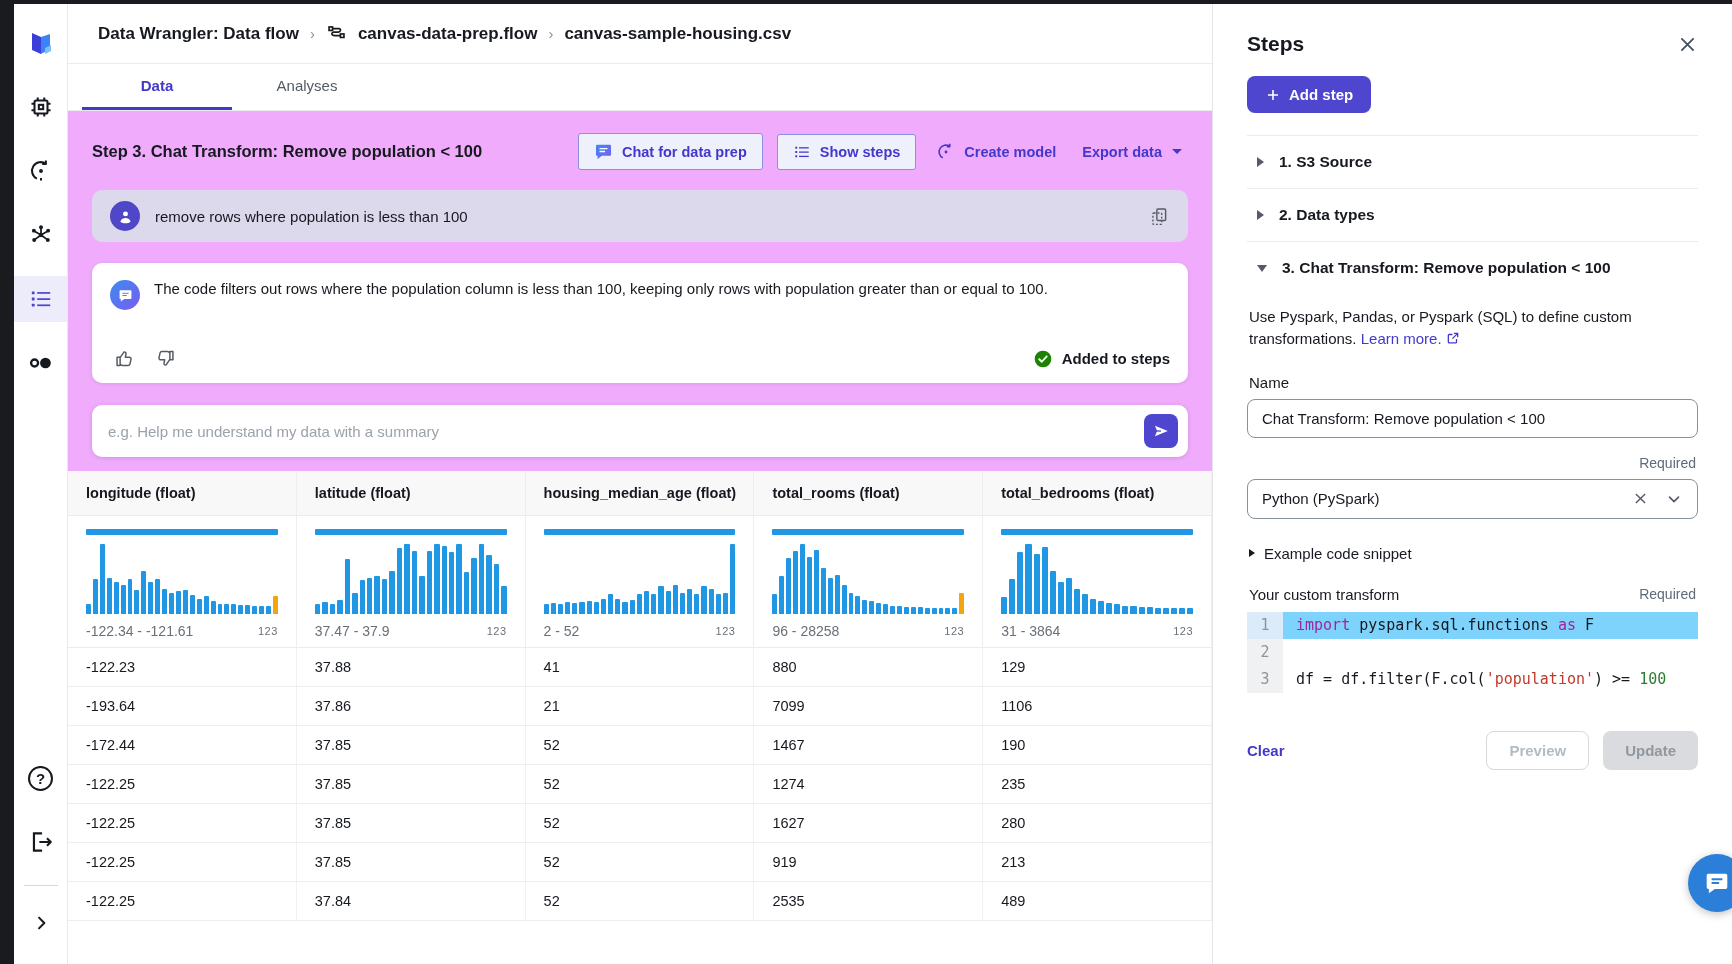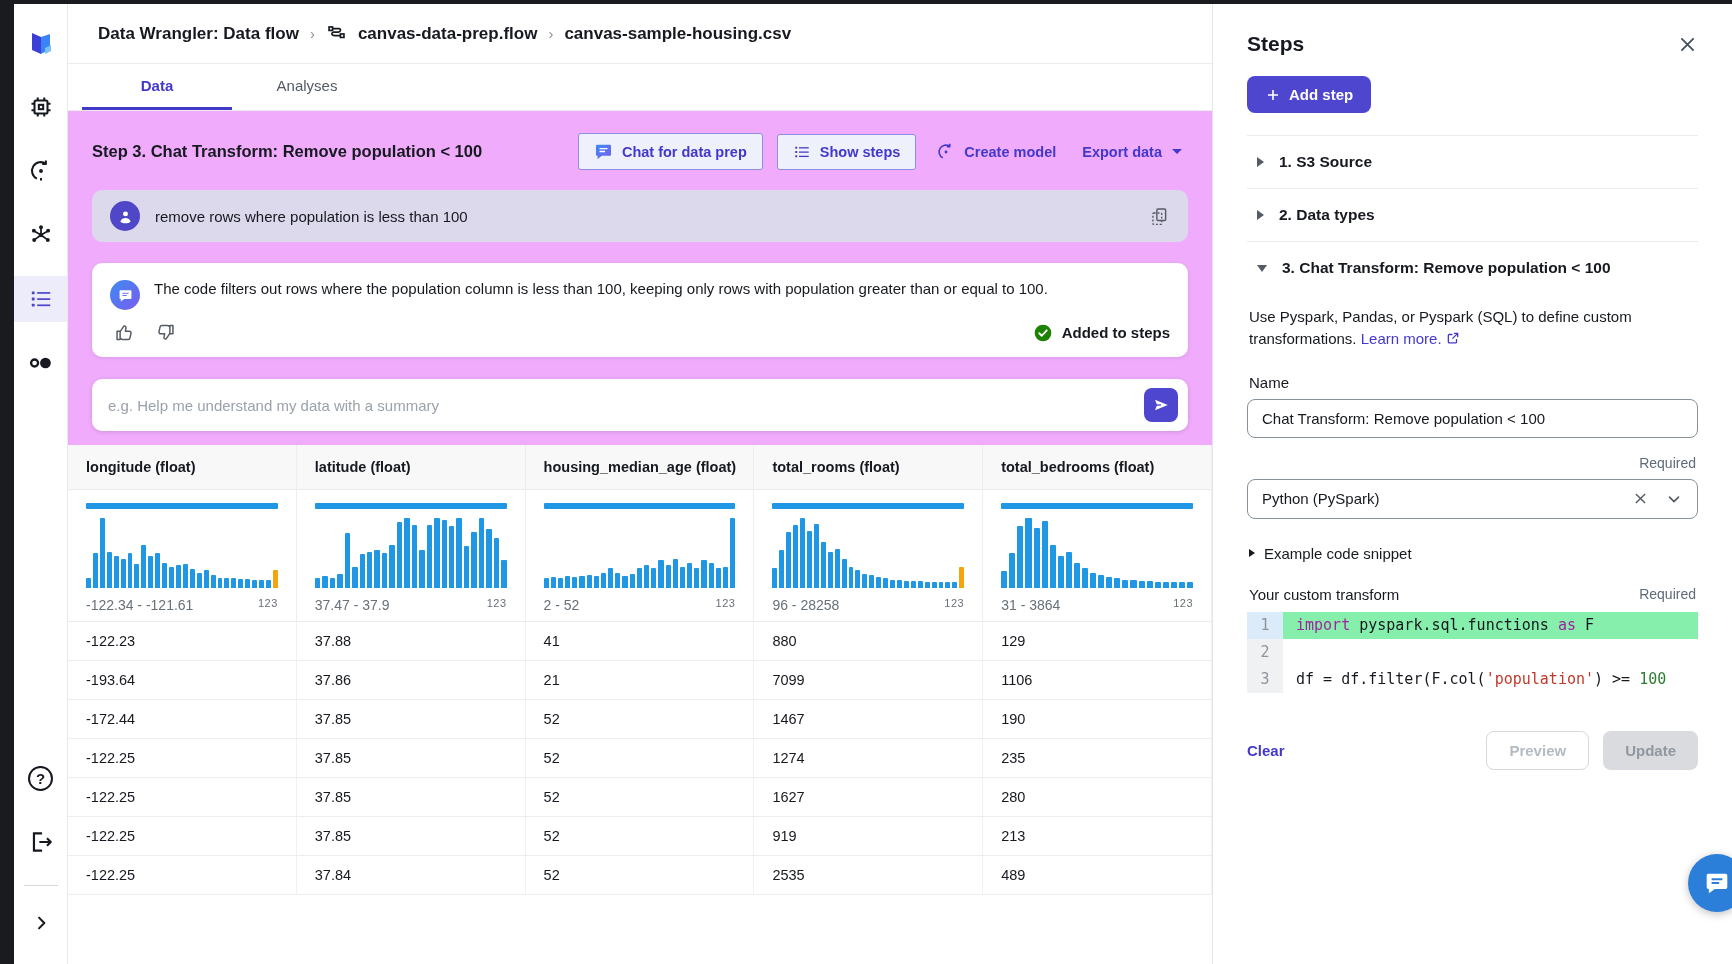--- a/index.html
+++ b/index.html
@@ -37,38 +37,38 @@
   .btn-link{display:flex;align-items:center;gap:8px;background:none;border:none;color:var(--accent-dark);font-weight:700;font-size:14.5px;cursor:pointer;padding:8px 6px;font-family:inherit}
   .caret-dn{width:0;height:0;border-left:5px solid transparent;border-right:5px solid transparent;border-top:5px solid var(--accent-dark);margin-left:2px}
 
   .msg-user{background:#dcd9ec;border-radius:10px;padding:11px 18px;display:flex;align-items:center;gap:15px;margin-bottom:21px}
   .avatar{width:30px;height:30px;border-radius:50%;background:#4f46c8;display:flex;align-items:center;justify-content:center;flex-shrink:0}
   .msg-text{font-size:15px}
   .copy-btn{margin-left:auto;cursor:pointer;display:flex}
   .msg-assist{background:#fff;border-radius:10px;padding:17px 18px 14px;box-shadow:0 1px 4px rgba(0,0,0,.09);margin-bottom:22px}
   .assist-top{display:flex;gap:14px;align-items:flex-start}
   .bot-badge{width:30px;height:30px;border-radius:50%;background:linear-gradient(135deg,#3d8cf2,#7a5bee);display:flex;align-items:center;justify-content:center;flex-shrink:0}
-  .assist-foot{display:flex;align-items:center;margin-top:12px;padding-left:4px}
+  .assist-foot{display:flex;align-items:center;margin-top:38px;padding-left:4px}
   .thumb{cursor:pointer;display:flex;margin-right:20px}
   .added{margin-left:auto;display:flex;align-items:center;gap:9px;font-weight:700;font-size:15px}
   .chat-inbox{background:#fff;border-radius:10px;box-shadow:0 1px 5px rgba(0,0,0,.13);padding:9px 10px 9px 16px;display:flex;align-items:center;gap:10px}
   .chat-field{flex:1;border:none;outline:none;font-size:15px;font-family:inherit;color:#16191f;background:transparent}
   .chat-field::placeholder{color:#9aa2ab}
   .send-btn{width:34px;height:34px;border:none;border-radius:8px;background:var(--accent);display:flex;align-items:center;justify-content:center;cursor:pointer}
 
   
   .t-head{display:grid;grid-template-columns:repeat(5,1fr);background:#f8f8f9;border-bottom:1px solid #e9ebed}
   .t-head .cell{padding:14px 18px;font-weight:700;font-size:14.5px;border-right:1px solid #eceef0;cursor:pointer;white-space:nowrap;overflow:hidden}
   .t-hist{display:grid;grid-template-columns:repeat(5,1fr);border-bottom:1px solid #e9ebed;background:#fff}
   .t-hist .cell{padding:13px 18px 8px;border-right:1px solid #eceef0}
   .vbar{height:6px;background:var(--hist-blue);border-radius:1px;margin-bottom:9px}
   .bars{display:flex;align-items:flex-end;gap:2px;height:70px;margin-bottom:9px}
   .bar{flex:1;background:var(--hist-blue);border-radius:1px 1px 0 0}
   .bar.orange{background:var(--hist-orange)}
-  .range-row{display:flex;justify-content:space-between;align-items:flex-start;color:#687078;font-size:14px;white-space:nowrap}
+  .range-row{display:flex;justify-content:space-between;align-items:center;color:#687078;font-size:14px;white-space:nowrap}
   .dtype{font-size:11px;font-weight:400;letter-spacing:.5px;color:#687078}
   .t-rows .row{display:grid;grid-template-columns:repeat(5,1fr);border-bottom:1px solid #eceef0;background:#fff}
   .t-rows .cell{padding:11px 18px;font-size:14.5px;border-right:1px solid #f0f1f3;white-space:nowrap}
 
   
   .panel{width:520px;flex-shrink:0;background:#fff;border-left:1px solid #e4e6e9;padding:28px 34px 0;position:relative;overflow:hidden;display:flex;flex-direction:column}
   .panel-head{display:flex;align-items:center;justify-content:space-between;margin-bottom:20px}
   .panel-title{font-size:21px;font-weight:700}
   .close-x{cursor:pointer;display:flex}
   .add-step{align-self:flex-start;display:flex;align-items:center;gap:8px;background:var(--accent);color:#fff;border:none;border-radius:8px;font-weight:700;font-size:15px;padding:10px 18px;cursor:pointer;margin-bottom:22px;font-family:inherit}
@@ -85,21 +85,21 @@
   .select{display:flex;align-items:center;border:1px solid #87919b;border-radius:8px;padding:10px 14px;cursor:pointer;gap:16px}
   .sel-val{flex:1;font-size:15px}
   .snippet-row{display:flex;align-items:center;gap:9px;font-size:15px;margin:26px 0 24px;cursor:pointer;padding-left:2px}
   .transform-row{display:flex;justify-content:space-between;align-items:center;font-size:15px;margin-bottom:9px;padding:0 2px}
   .req{color:#5f6b7a;font-size:14px}
   .code{font-family:"DejaVu Sans Mono",monospace;font-size:15px;margin-bottom:24px}
   .code-line{display:flex;line-height:27px;white-space:pre}
   .gut{width:36px;background:#f0f1f2;color:#8d949c;text-align:center;flex-shrink:0}
   .cl{flex:1;padding-left:13px;overflow:hidden}
   .code-line.hl .gut{background:#dcebf9}
-  .code-line.hl .cl{background:#86efac}
+  .code-line.hl .cl{background:#7dd3fc}
   .tok-kw{color:#a124a1}
   .tok-str{color:#bf3a2b}
   .tok-num{color:#2e7d32}
   .panel-foot{display:flex;align-items:center;margin-top:14px;padding-bottom:26px}
   .clear-link{color:var(--accent-dark);font-weight:700;font-size:15px;background:none;border:none;cursor:pointer;font-family:inherit;padding:0}
   .btn-preview{margin-left:auto;background:#fff;border:1px solid #d5d9d9;color:#b4bcc3;font-weight:700;font-size:15px;border-radius:8px;padding:10px 22px;font-family:inherit}
   .btn-update{margin-left:14px;background:#d9dbde;border:none;color:#90979e;font-weight:700;font-size:15px;border-radius:8px;padding:11px 22px;font-family:inherit}
   .fab{position:absolute;right:-14px;bottom:52px;width:58px;height:58px;border-radius:50%;background:var(--fab-blue);display:flex;align-items:center;justify-content:center;box-shadow:0 2px 8px rgba(0,0,0,.25);cursor:pointer}
 </style>
 </head>

